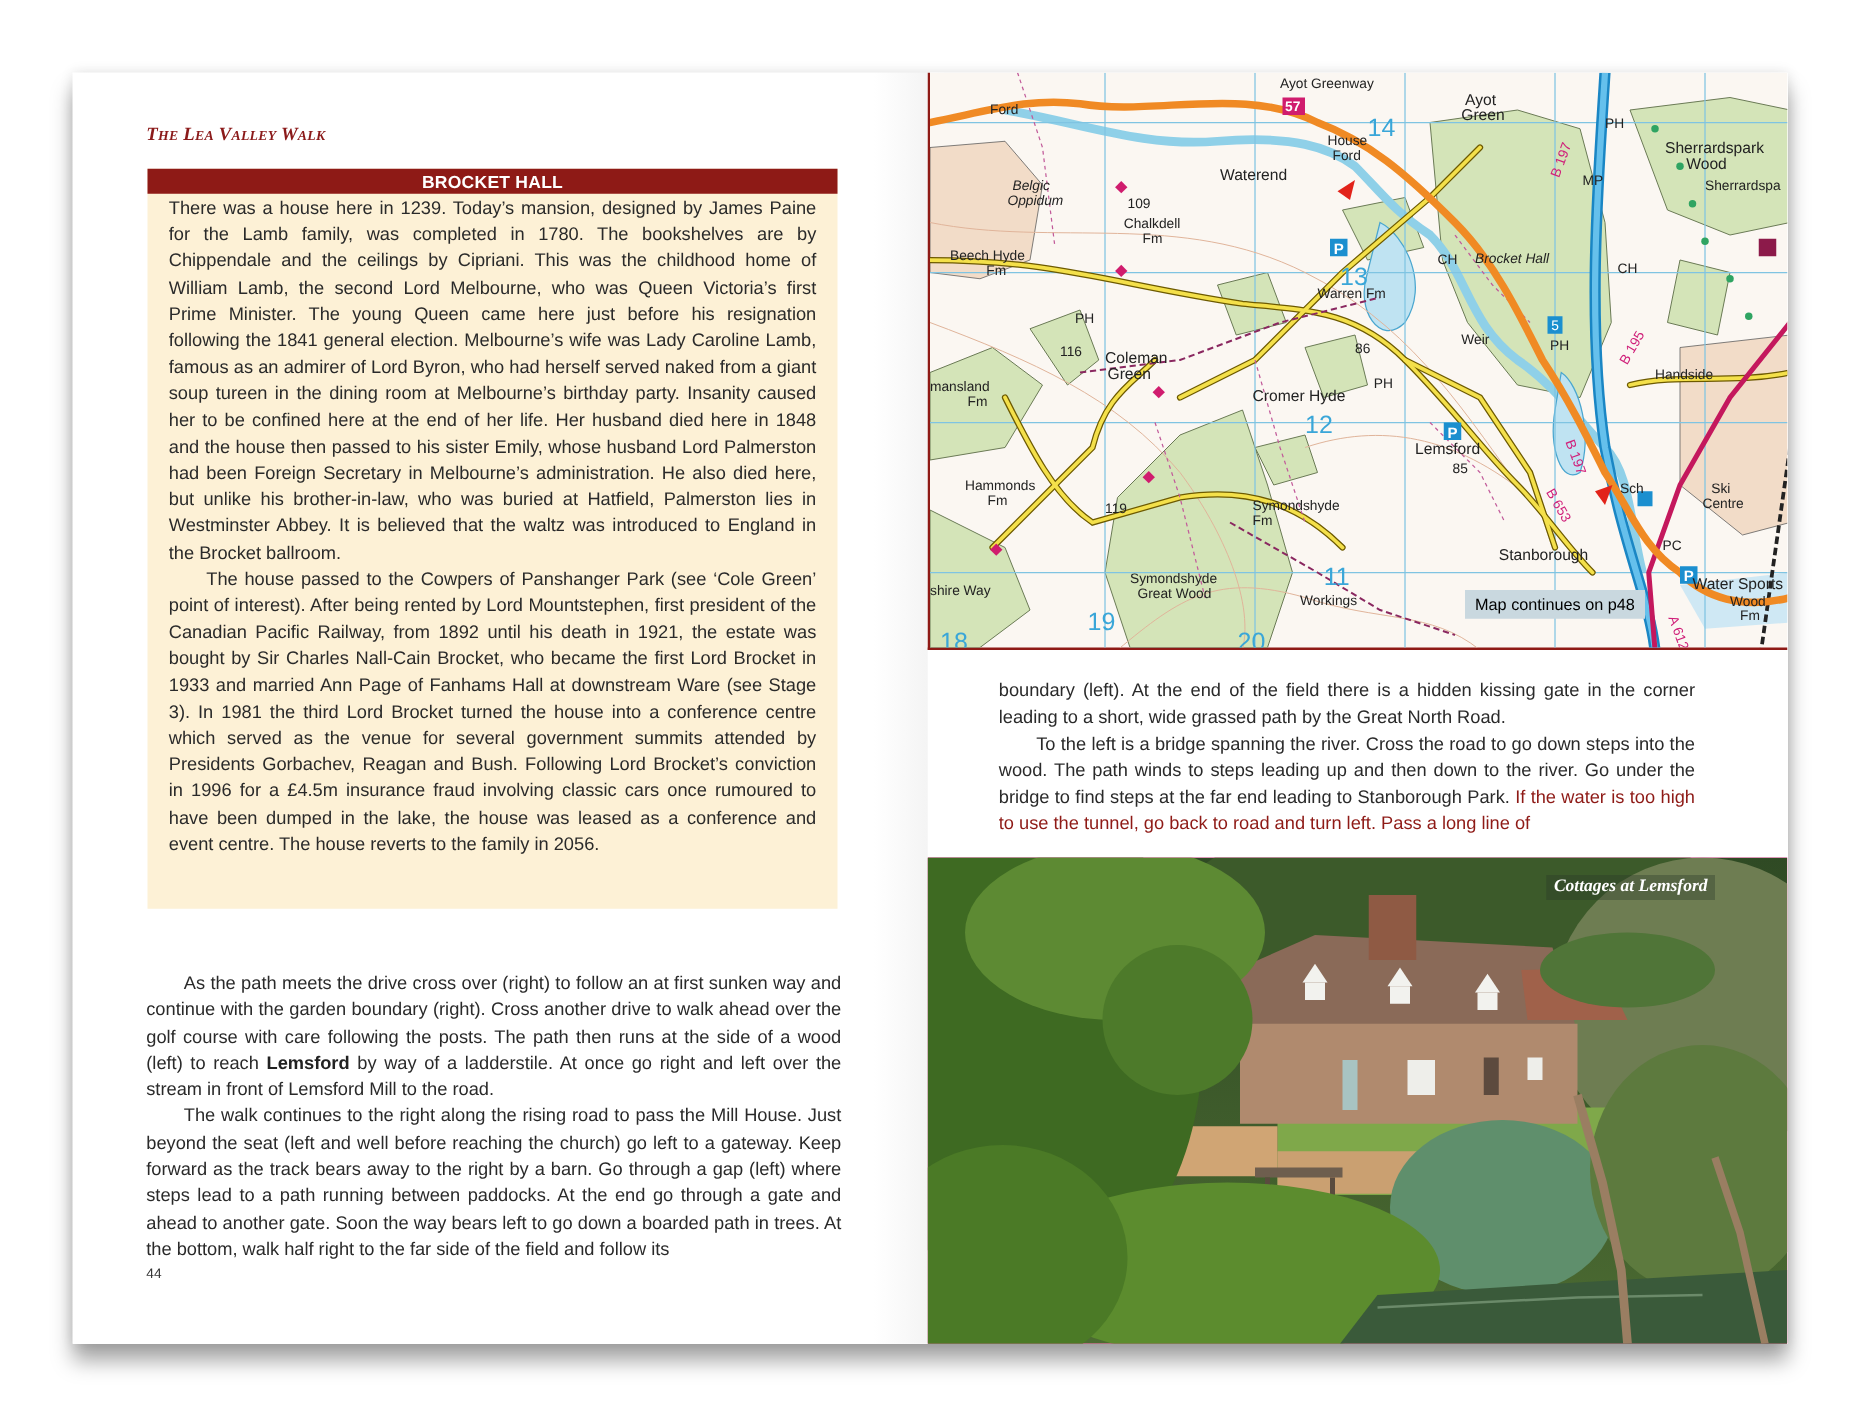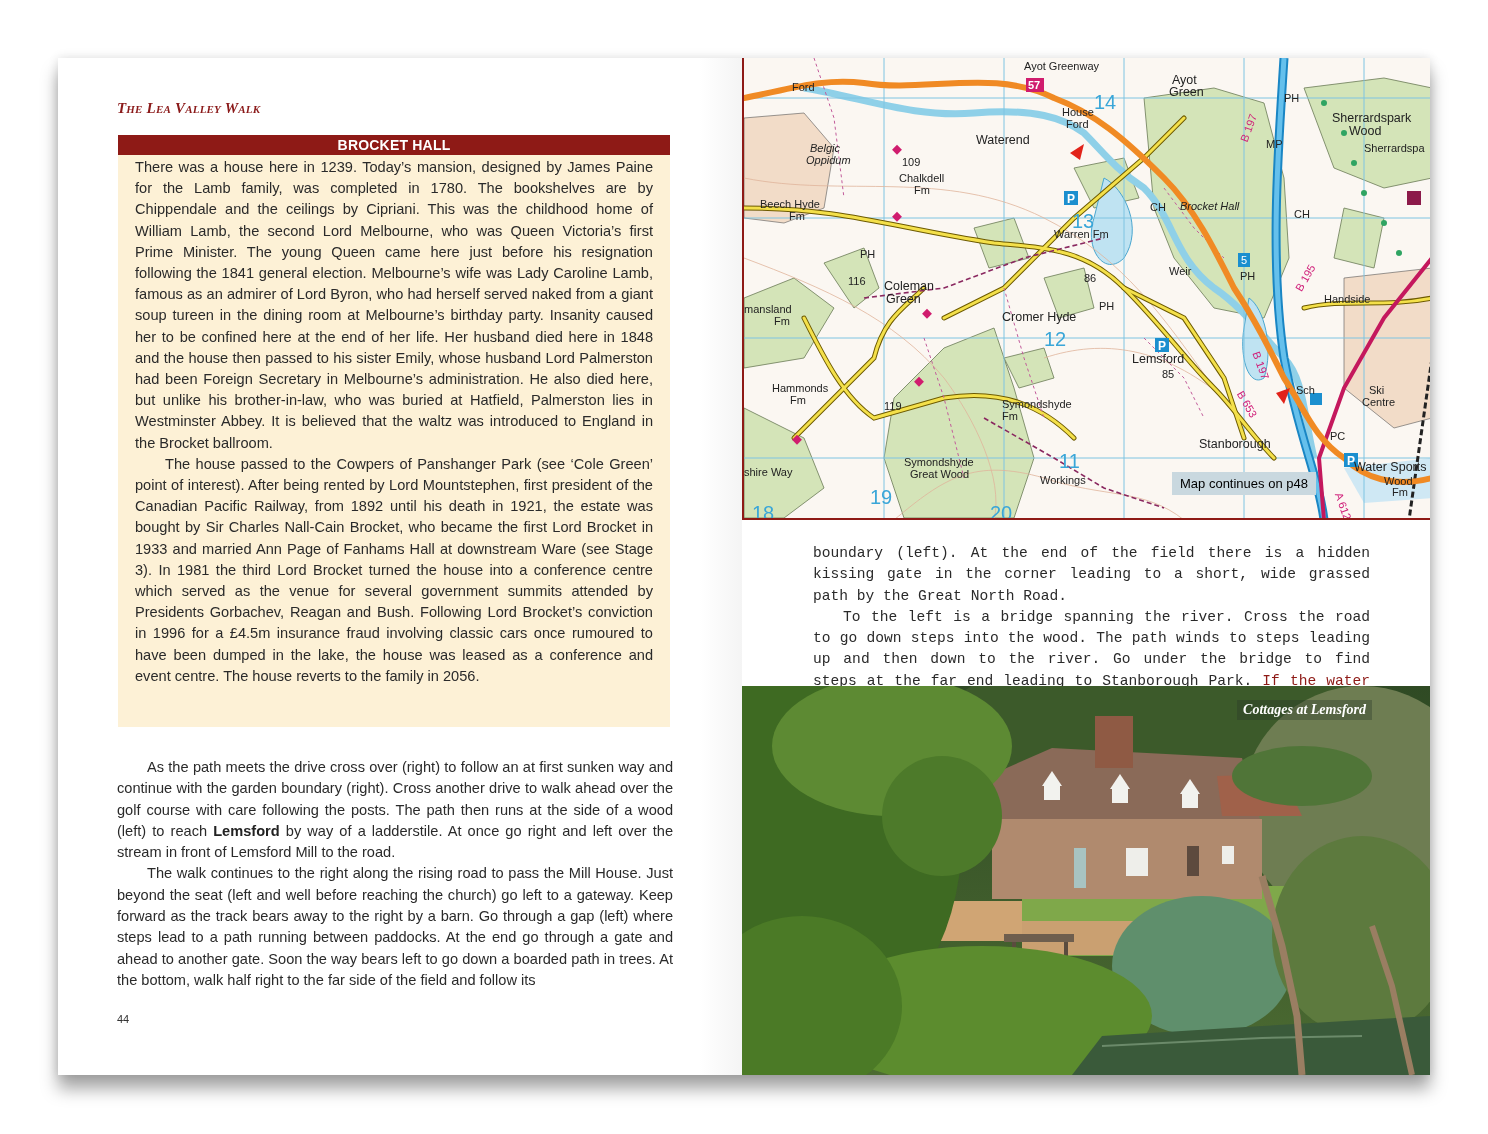--- a/index.html
+++ b/index.html
@@ -7,29 +7,29 @@
   .spread{position:absolute;left:58px;top:58px;width:1372px;height:1017px;box-shadow:0 14px 16px rgba(0,0,0,0.35),0 0 10px rgba(0,0,0,0.12);}
   .page{position:absolute;top:0;height:1017px;background:#fff;overflow:hidden;}
   .page-left{left:0;width:697px;background:linear-gradient(to right,#ffffff 92%,#f1f1f1 100%);text-decoration:underline;}
   .page-right{left:684px;width:688px;}
   .running-head{position:absolute;left:59px;top:42px;color:#8b1a1a;font-style:italic;font-weight:bold;font-size:15px;font-variant:small-caps;letter-spacing:0.2px;font-family:"Liberation Serif",serif;}
   .box{position:absolute;left:60px;top:77px;width:552px;height:592px;background:#fdf1d6;}
   .box-title{height:20px;background:#8e1a16;color:#fff;text-align:center;font-family:"Liberation Sans",sans-serif;font-size:14px;font-weight:bold;line-height:20px;letter-spacing:0.2px;}
   .box-body{padding:2px 17px 0 17px;font-family:"Liberation Sans",sans-serif;font-size:14.6px;line-height:21.2px;color:#2a2a2a;text-align:justify;}
   .box-body p{margin:0;}
   .box-body p.indent{text-indent:30px;}
-  .walk-text{position:absolute;left:59px;top:699px;width:556px;font-family:"Liberation Sans",sans-serif;font-size:14.6px;line-height:21.3px;color:#2a2a2a;text-align:justify;}
+  .walk-text{position:absolute;left:59px;top:719px;width:556px;font-family:"Liberation Sans",sans-serif;font-size:14.6px;line-height:21.3px;color:#2a2a2a;text-align:justify;}
   .walk-text p{margin:0;text-indent:30px;}
   .walk-text b{font-weight:bold;color:#222;}
   .page-number{position:absolute;left:59px;top:955px;font-family:"Liberation Sans",sans-serif;font-size:11px;color:#333;}
   
   .map{position:absolute;left:0;top:0;width:688px;height:462px;background:#fbf7f2;overflow:hidden;border-left:2px solid #8e1a16;border-bottom:2px solid #8e1a16;box-sizing:border-box;}
   .map svg{position:absolute;left:0;top:0;}
   .map-note{position:absolute;left:428px;top:414px;padding:4px 8px;background:#c9d8df;color:#000000;font-family:"Liberation Sans",sans-serif;font-size:13px;}
-  .right-text{position:absolute;left:71px;top:485px;width:557px;font-family:Liberation Mono, monospace;font-size:14.6px;line-height:21.3px;color:#2a2a2a;text-align:justify;}
+  .right-text{position:absolute;left:57px;top:485px;width:557px;font-family:Liberation Sans, sans-serif;font-size:14.6px;line-height:21.3px;color:#2a2a2a;text-align:justify;}
   .right-text p{margin:0;}
   .right-text p.indent{text-indent:30px;}
   .right-text .highlight{color:#8e1a16;}
   .photo{position:absolute;left:0;top:628px;width:688px;height:405px;overflow:hidden;background:#ec4899;}
   .photo-caption{position:absolute;right:58px;top:14px;color:#fff;font-family:"Liberation Serif",serif;font-style:italic;font-weight:bold;font-size:14px;padding:2px 6px;background:rgba(40,55,40,0.35);}
   .gutter{position:absolute;left:684px;top:0;width:1px;height:1017px;background:rgba(0,0,0,0.05);}
   .lbl{font-family:"Liberation Sans",sans-serif;font-size:11px;fill:#222;}
   .lbl-b{font-family:"Liberation Sans",sans-serif;font-size:12.5px;fill:#222;}
   .grid-num{font-family:"Liberation Sans",sans-serif;font-size:20px;fill:#3aa6d8;}
   .road-lbl{font-family:"Liberation Sans",sans-serif;font-size:11px;fill:#d0207a;}

